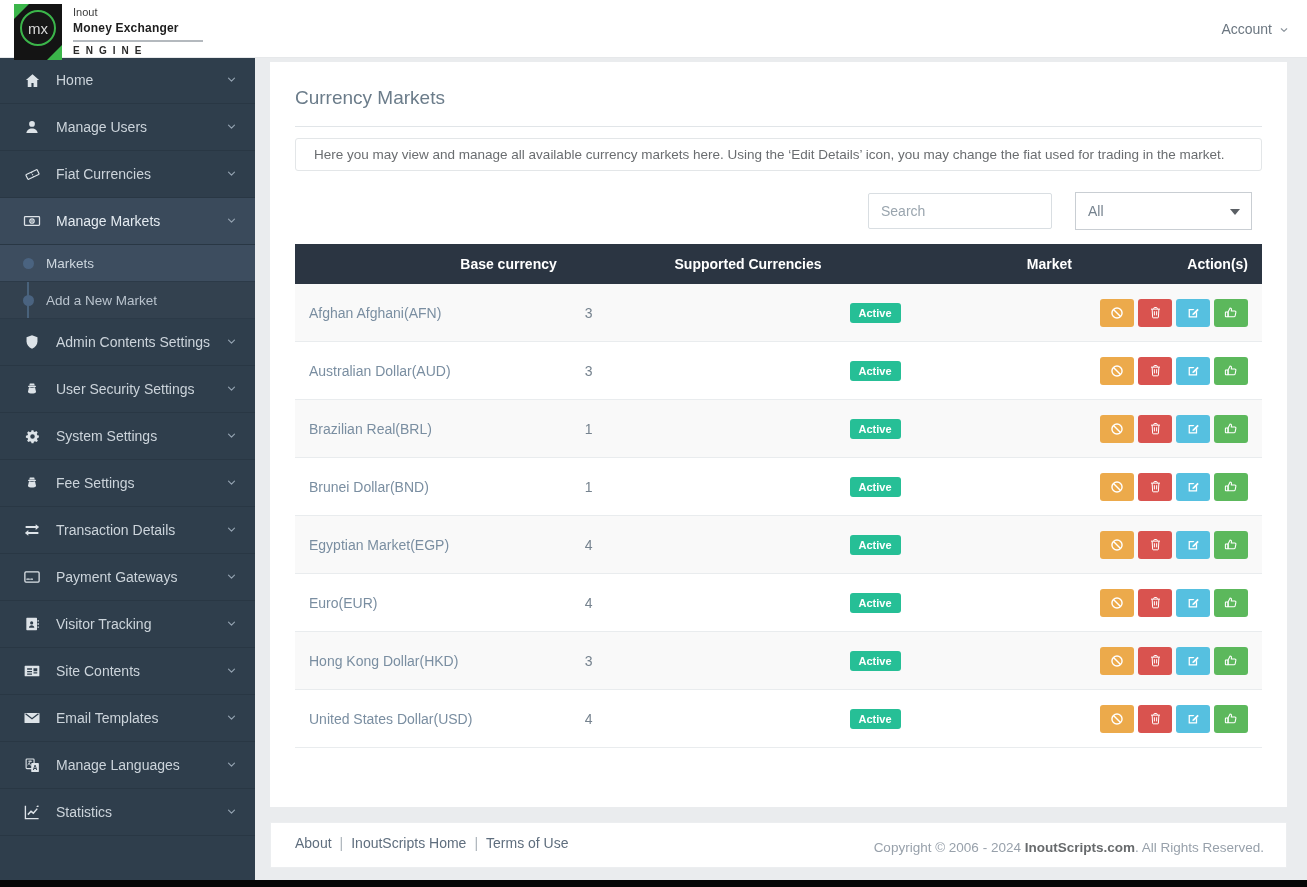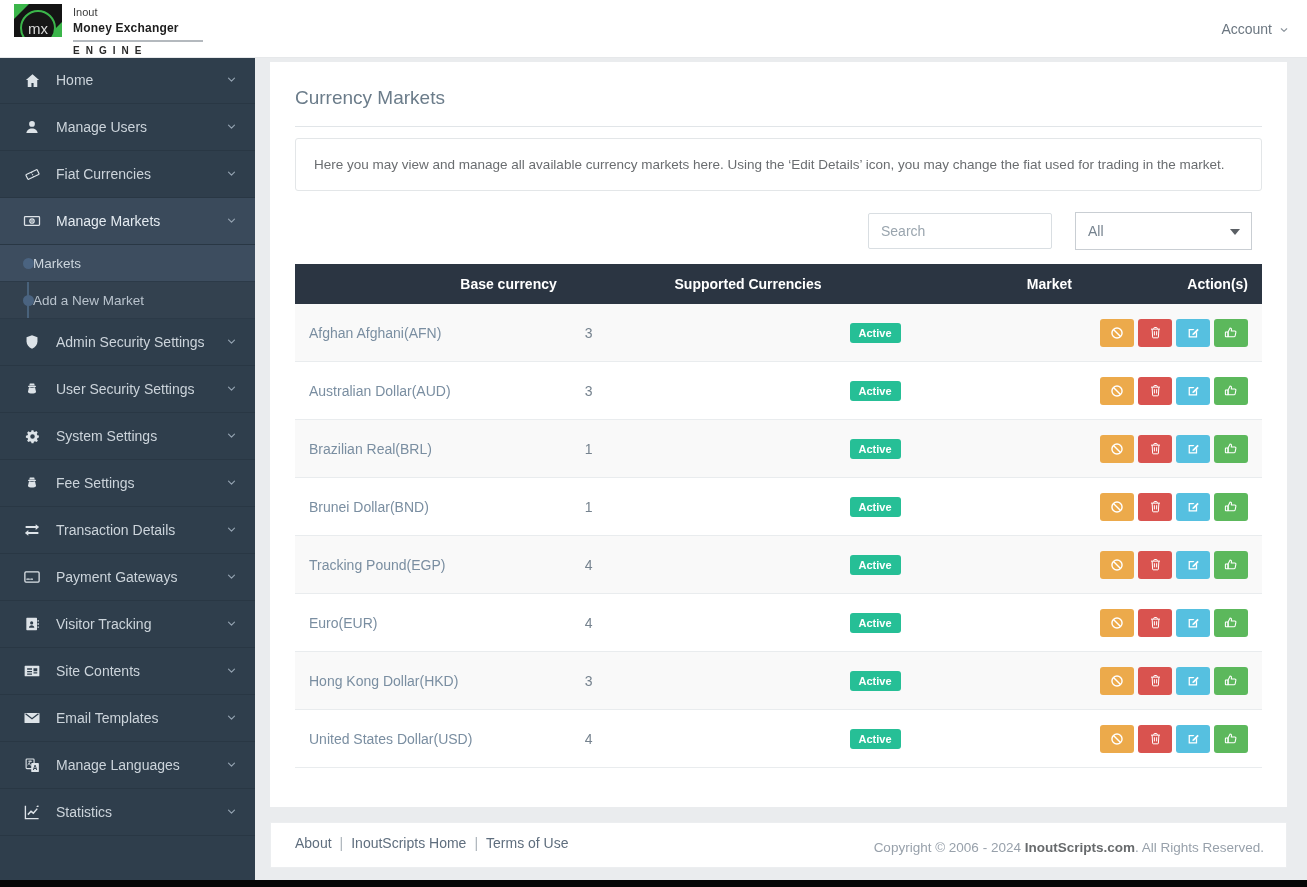--- a/index.html
+++ b/index.html
@@ -4,21 +4,21 @@
 <style>
   html,body{margin:0;padding:0;}
   body{
     width:1307px;height:887px;position:relative;overflow:hidden;
     background:#eaecee;font-family:"Liberation Sans",sans-serif;
     -webkit-font-smoothing:antialiased;
   }
   
   .topbar{position:absolute;top:0;left:0;right:0;height:57px;background:#fff;border-bottom:1px solid #e6e8ea;z-index:6;}
   .brand{position:absolute;left:14px;top:4px;display:flex;align-items:flex-start;}
-  .brand-mark{position:relative;width:48px;height:33px;background:#141414;overflow:hidden;flex:none;}
+  .brand-mark{position:relative;width:48px;height:56px;background:#141414;overflow:hidden;flex:none;}
   .brand-mark::before{content:"";position:absolute;left:0;top:0;border-style:solid;border-width:15px 15px 0 0;border-color:var(--brand-green,#3bb54a) transparent transparent transparent;}
   .brand-mark::after{content:"";position:absolute;right:0;bottom:0;border-style:solid;border-width:0 0 15px 15px;border-color:transparent transparent var(--brand-green,#3bb54a) transparent;}
   .brand-circle{position:absolute;left:6px;top:6px;width:36px;height:36px;border-radius:50%;
     border:2px solid var(--brand-green,#3bb54a);background:#161616;color:#d8d8d8;
     display:flex;align-items:center;justify-content:center;font-size:15px;z-index:2;box-sizing:border-box;}
   .brand-text{margin-left:11px;padding-top:2px;}
   .brand-l1{font-size:11px;color:#3c3c3c;line-height:12px;}
   .brand-l2{font-size:12px;font-weight:bold;color:#1e1e1e;line-height:20px;letter-spacing:.2px;}
   .brand-underline{height:2px;background:#b4b9be;margin:2px 0 3px 0;width:130px;}
   .brand-l3{font-size:10px;font-weight:bold;color:#2a2a2a;letter-spacing:6px;}
@@ -27,30 +27,30 @@
   .account .chev{color:#8a939b;margin-top:2px;}
   
   .sidebar{position:absolute;left:0;top:57px;width:255px;bottom:7px;background:var(--sidebar-bg,#2f3e4c);z-index:5;}
   .nav-item{height:47px;display:flex;align-items:center;padding:0 18px 0 20px;color:#ccd4db;
     font-size:14px;border-bottom:1px solid #293744;cursor:pointer;box-sizing:border-box;}
   .nav-item .icon{width:24px;margin-right:12px;display:flex;justify-content:center;color:#dde3e8;}
   .nav-item .chev{margin-left:auto;color:#93a2b0;}
   .nav-item.active{background:#3a4a5b;color:#e4ebf1;}
   .submenu{background:#33414f;position:relative;}
   .submenu::before{content:"";position:absolute;left:27px;top:0;bottom:0;width:2px;background:#49627b;}
-  .sub-item{height:37px;display:flex;align-items:center;padding-left:33px;color:#b9c3cd;font-size:13.5px;
+  .sub-item{height:37px;display:flex;align-items:center;padding-left:46px;color:#b9c3cd;font-size:13.5px;
     position:relative;cursor:pointer;border-bottom:1px solid #2c3a48;box-sizing:border-box;}
   .sub-item .dot{position:absolute;left:22.5px;width:11px;height:11px;border-radius:50%;background:#4a6380;}
   .sub-item.active{background:#3d4d5f;color:#cdd6de;}
   
   .panel{position:absolute;left:270px;top:62px;width:1017px;height:745px;background:#fff;box-sizing:border-box;
     padding:0 25px;}
   .page-title{font-size:19px;font-weight:400;color:#6b7c8a;margin:25px 0 0 0;line-height:22px;}
   .title-divider{height:1px;background:#e1e5e8;margin:17px 0 0 0;}
-  .info-box{border:1px solid #e3e6e8;border-radius:3px;margin-top:11px;padding:17px 18px;
+  .info-box{border:1px solid #e3e6e8;border-radius:3px;margin-top:11px;padding:7px 18px;
     color:#6a6d70;font-size:13.5px;line-height:17px;}
   .controls{display:flex;justify-content:flex-end;align-items:center;gap:23px;margin:21px 10px 0 0;}
   .search{width:184px;height:36px;box-sizing:border-box;border:1px solid #d9dee2;border-radius:2px;
     padding:0 12px;font-size:14px;color:#76838f;outline:none;font-family:"Liberation Sans",sans-serif;}
   .search::placeholder{color:#9aa5ae;}
   .select{width:177px;height:38px;box-sizing:border-box;border:1px solid #c9ced3;background:#fff;
     display:flex;align-items:center;padding:0 12px;color:#76838f;font-size:14px;position:relative;cursor:pointer;}
   .select .caret{position:absolute;right:11px;top:16px;width:0;height:0;
     border-left:5px solid transparent;border-right:5px solid transparent;border-top:6px solid #5a5f64;}
   
@@ -174,21 +174,21 @@
           <span class="dot" data-interactable="false"></span>
           <span data-interactable="false">Add a New Market</span>
         </div>
       </div>
       <div class="nav-item" data-interactable="true">
         <span class="icon " data-interactable="false">
           <svg viewBox="0 0 24 24" width="16" height="16">
             <path fill="currentColor" d="M12 2l8.2 2.9v6.2c0 5-3.3 8.4-8.2 10.9-4.9-2.5-8.2-5.9-8.2-10.9V4.9z"></path>
           </svg>
         </span>
-        <span class="nav-label" data-interactable="false">Admin Security Settings</span>
+        <span class="nav-label" data-interactable="false">Admin Contents Settings</span>
         <span class="chev" data-interactable="false"><svg viewBox="0 0 24 24" width="11" height="11">
             <path d="M5.5 9l6.5 6.5L18.5 9" fill="none" stroke="currentColor" stroke-width="2.6" stroke-linecap="round" stroke-linejoin="round"></path>
           </svg></span>
       </div>
       <div class="nav-item" data-interactable="true">
         <span class="icon " data-interactable="false">
           <svg viewBox="0 0 24 24" width="16" height="16">
             <g fill="currentColor">
               <path d="M8.7 3.6h6.6l.8 3H7.9z"></path>
               <rect x="6" y="7.1" width="12" height="1.8" rx=".9"></rect>
@@ -543,21 +543,21 @@
                       <path d="M7.6 10.6l3.1-6.2c1.2 0 2.1 1 2 2.2l-.3 2.5h5.4c1 0 1.7.9 1.5 1.8l-1.1 5.3c-.2.8-.9 1.4-1.7 1.4H7.6z"></path>
                       <rect x="3.6" y="10.6" width="4" height="7" rx=".6"></rect>
                     </g>
                   </svg>
                 </span>
               </button>
             </span>
           </td>
         </tr>
         <tr data-interactable="false">
-          <td class="td-base" data-interactable="true">Tracking Pound(EGP)</td>
+          <td class="td-base" data-interactable="true">Egyptian Market(EGP)</td>
           <td class="td-num" data-interactable="false">4</td>
           <td data-interactable="false"><span class="badge" data-interactable="false">Active</span></td>
           <td class="td-actions" data-interactable="false">
             <span class="actions-wrap">
               <button class="abtn" data-interactable="true" style="background: rgb(236, 170, 75);">
                 <span class="icon " data-interactable="false">
                   <svg viewBox="0 0 24 24" width="16" height="16">
                     <g fill="none" stroke="#fff" stroke-width="2.1">
                       <circle cx="12" cy="12" r="7.6"></circle>
                       <path d="M6.7 6.7l10.6 10.6"></path>

